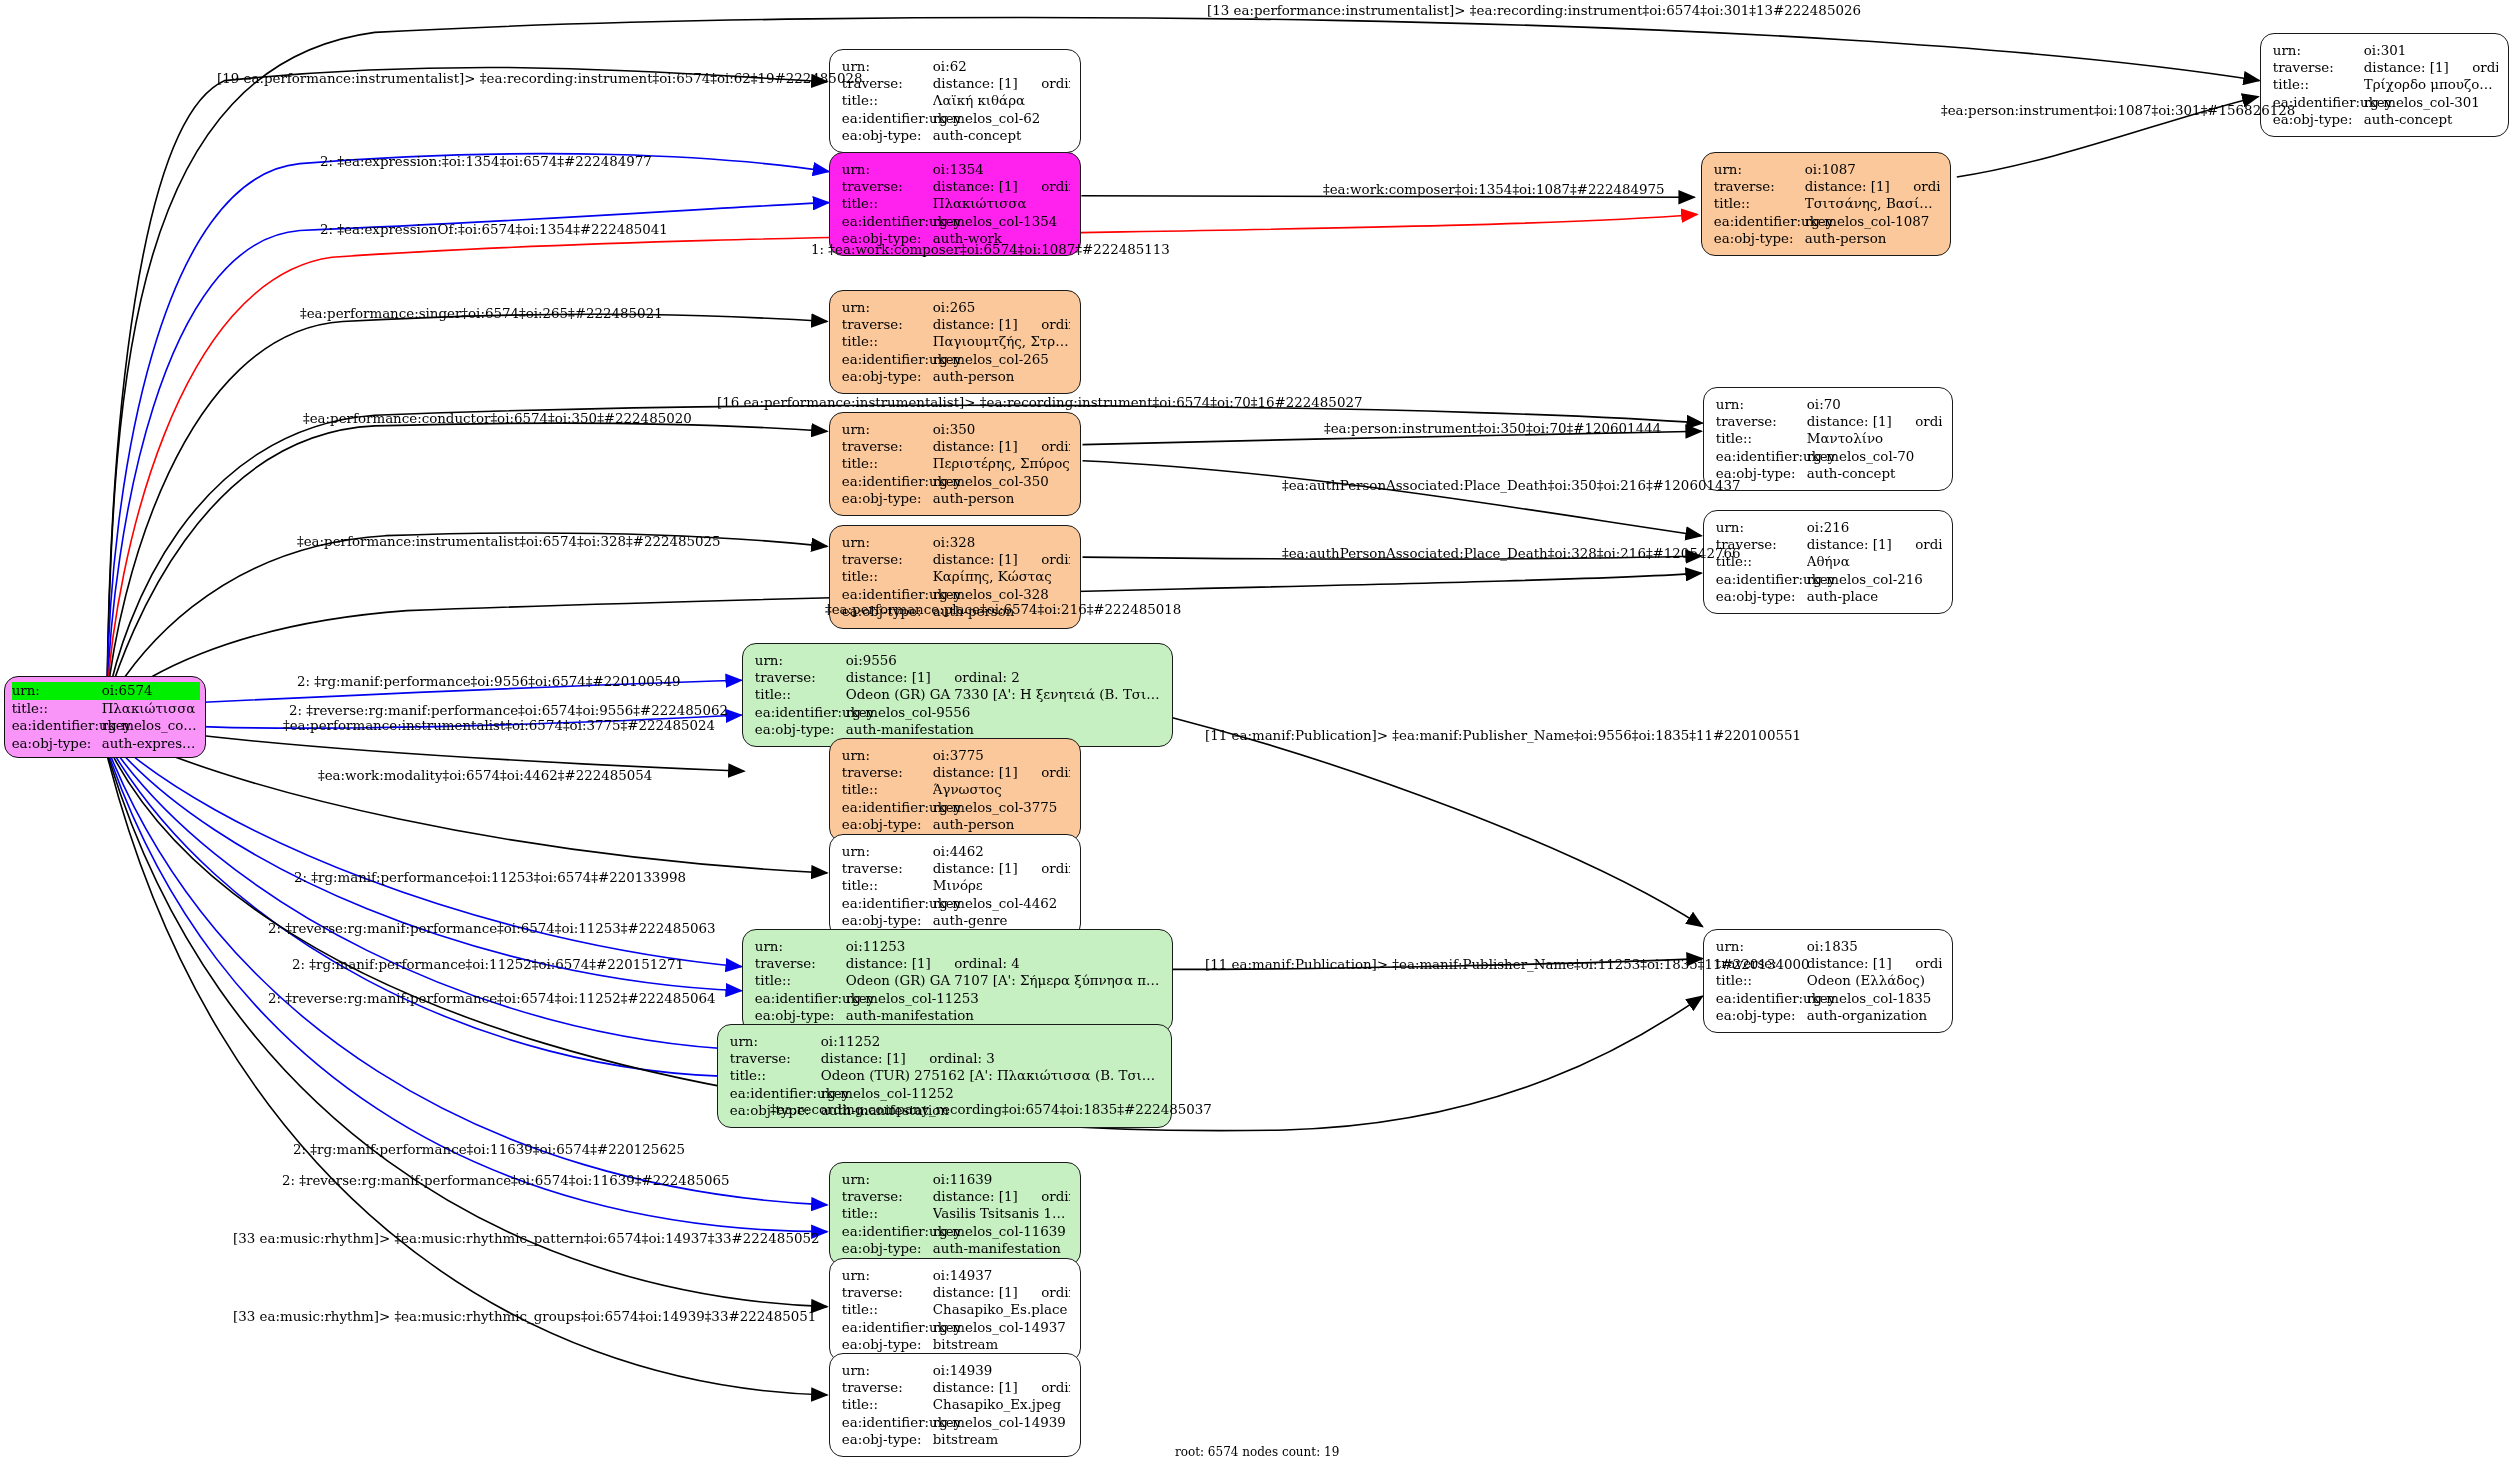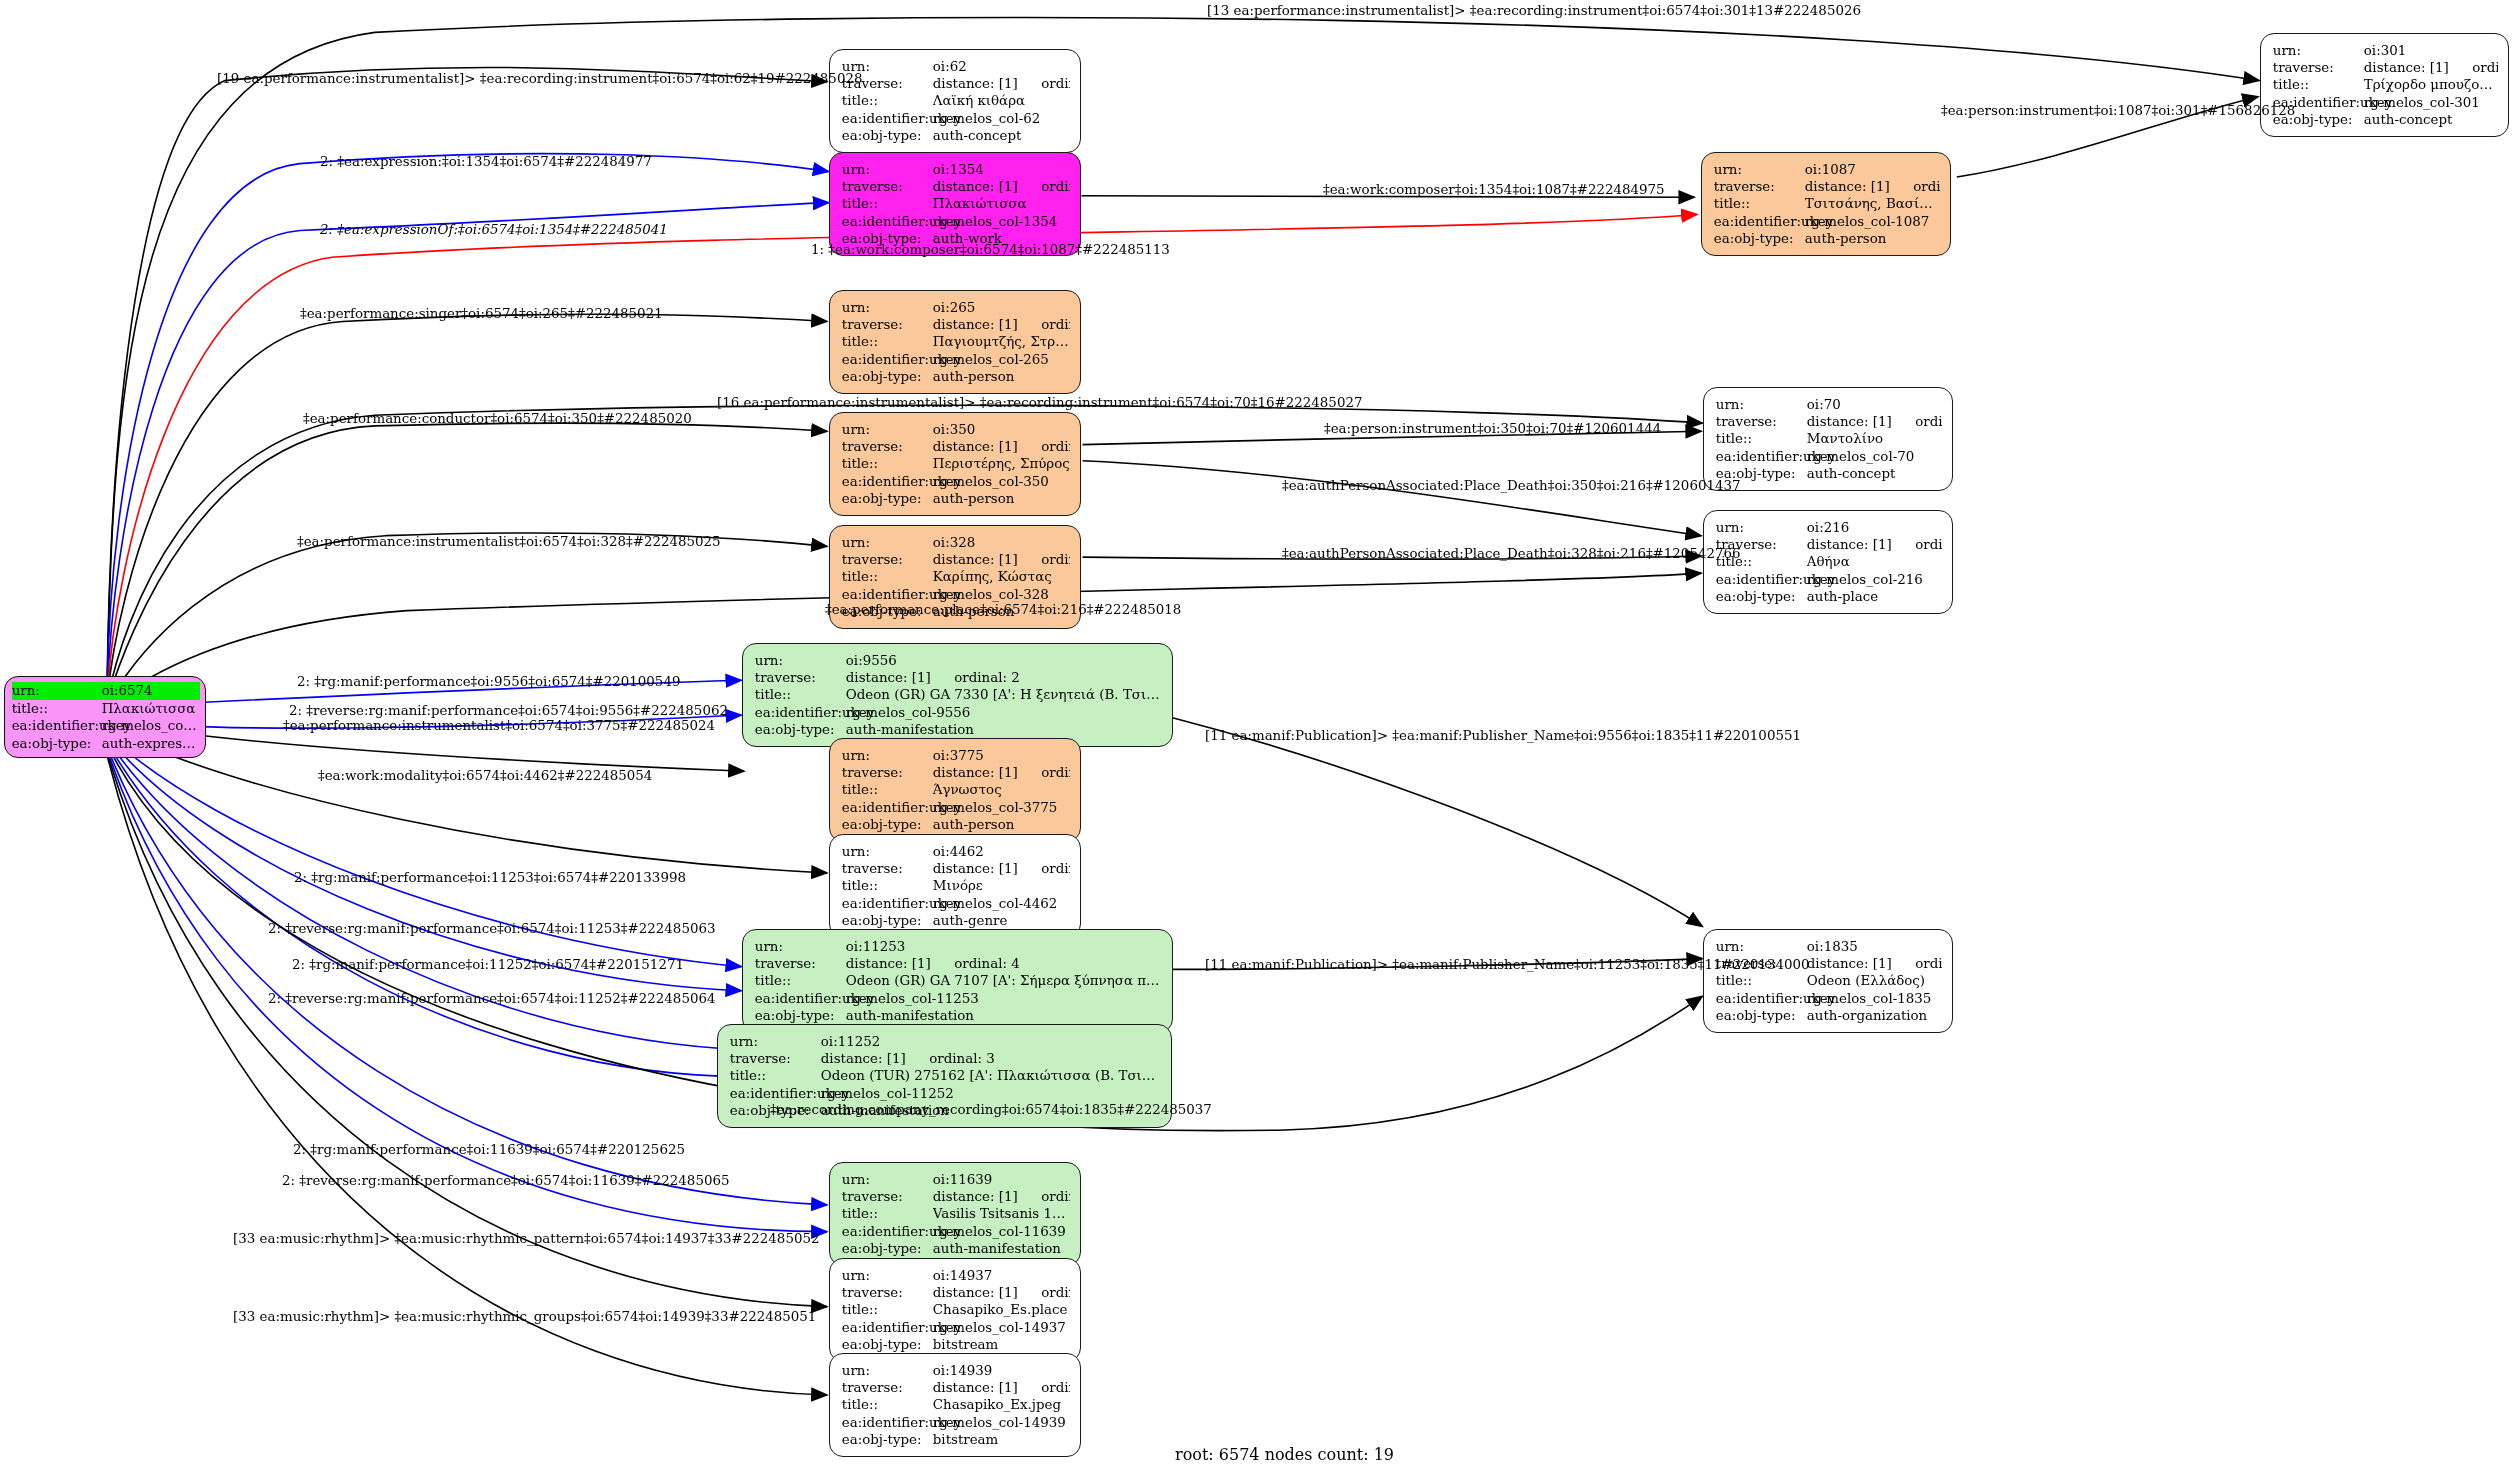--- a/index.html
+++ b/index.html
@@ -18,21 +18,21 @@
   .node .k{width:91px;flex:0 0 91px;}
   .node .v{flex:1 1 auto;overflow:hidden;text-overflow:ellipsis;}
   .node.wide .k{width:91px;flex:0 0 91px;}
   .hl{background:#00ee00;display:block;}
   .root .k,.root .v{font-size:13.4px;}
   .root .hlrow{background:transparent;}
   .root .hlrow .k,.root .hlrow .v{background:#00ee00;}
   .trv{display:flex;gap:23.6px;}
   .elabel{position:absolute;font-size:13.4px;color:#000000;white-space:nowrap;
           font-family:"DejaVu Serif","Liberation Serif",serif;}
-  .footer{position:absolute;font-size:16px;color:#000;white-space:nowrap;}
+  .footer{position:absolute;font-size:12px;color:#000;white-space:nowrap;}
 </style>
 </head>
 <body>
 
 <div id="canvas">
 
   <svg id="edges" viewBox="0 0 4692 2739">
     <defs>
       <marker id="ak" markerWidth="11" markerHeight="9" refX="10" refY="4.5" orient="auto">
         <path d="M0,0 L11,4.5 L0,9 z" fill="#000"></path>
@@ -591,21 +591,21 @@
       </div>
     <div class="row">
         <span class="k">ea:obj-type:</span>
         <span class="v">bitstream</span>
       </div>
   </div>
 
   <div class="elabel" style="left:1207px;top:2.7px;">[13 ea:performance:instrumentalist]&gt; ‡ea:recording:instrument‡oi:6574‡oi:301‡13#222485026</div>
   <div class="elabel" style="left:217px;top:71px;">[19 ea:performance:instrumentalist]&gt; ‡ea:recording:instrument‡oi:6574‡oi:62‡19#222485028</div>
   <div class="elabel" style="left:320px;top:154px;">2: ‡ea:expression:‡oi:1354‡oi:6574‡#222484977</div>
-  <div class="elabel" style="left:320px;top:222px;font-style:italic;">2: ‡ea:expressionOf:‡oi:6574‡oi:1354‡#222485041</div>
+  <div class="elabel" style="left:320px;top:222px;">2: ‡ea:expressionOf:‡oi:6574‡oi:1354‡#222485041</div>
   <div class="elabel" style="left:811px;top:242px;">1: ‡ea:work:composer‡oi:6574‡oi:1087‡#222485113</div>
   <div class="elabel" style="left:1323px;top:182px;">‡ea:work:composer‡oi:1354‡oi:1087‡#222484975</div>
   <div class="elabel" style="left:1941px;top:103px;text-align:right;">‡ea:person:instrument‡oi:1087‡oi:301‡#156826128</div>
   <div class="elabel" style="left:300px;top:306px;">‡ea:performance:singer‡oi:6574‡oi:265‡#222485021</div>
   <div class="elabel" style="left:717px;top:395px;">[16 ea:performance:instrumentalist]&gt; ‡ea:recording:instrument‡oi:6574‡oi:70‡16#222485027</div>
   <div class="elabel" style="left:303px;top:411px;">‡ea:performance:conductor‡oi:6574‡oi:350‡#222485020</div>
   <div class="elabel" style="left:1324px;top:421px;">‡ea:person:instrument‡oi:350‡oi:70‡#120601444</div>
   <div class="elabel" style="left:1282px;top:478px;">‡ea:authPersonAssociated:Place_Death‡oi:350‡oi:216‡#120601437</div>
   <div class="elabel" style="left:297px;top:534px;">‡ea:performance:instrumentalist‡oi:6574‡oi:328‡#222485025</div>
   <div class="elabel" style="left:1282px;top:546px;">‡ea:authPersonAssociated:Place_Death‡oi:328‡oi:216‡#120542766</div>

